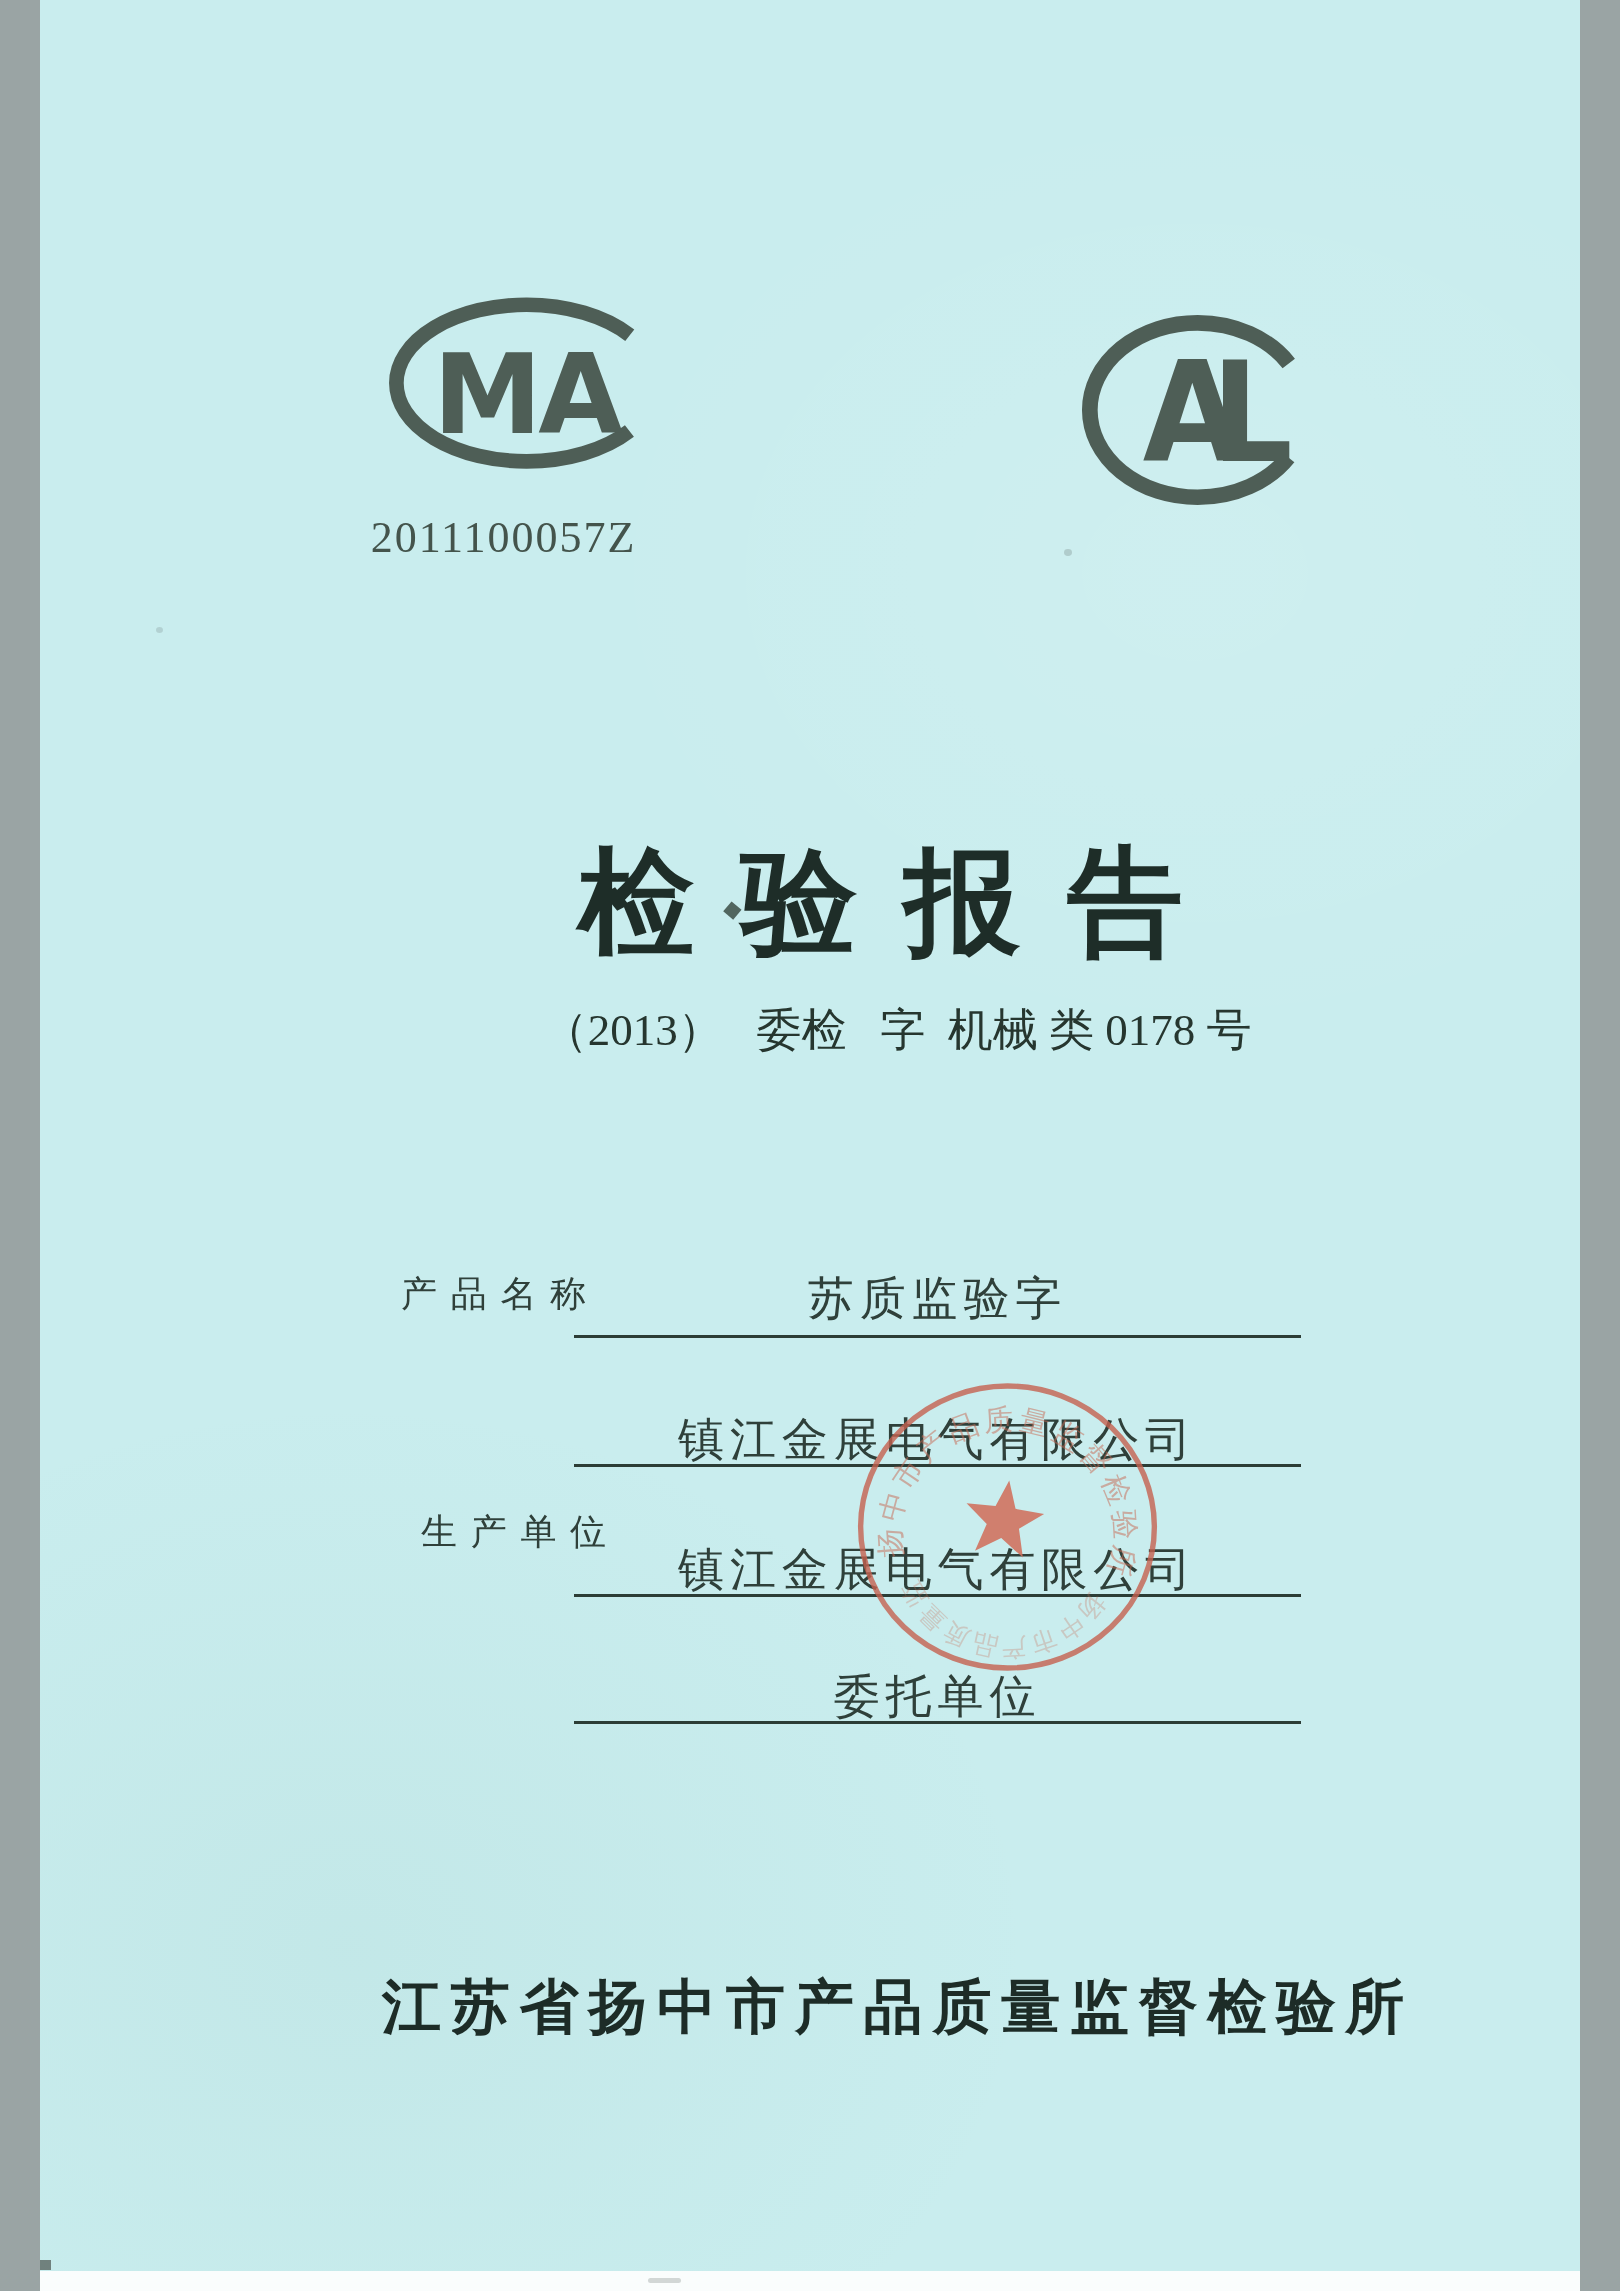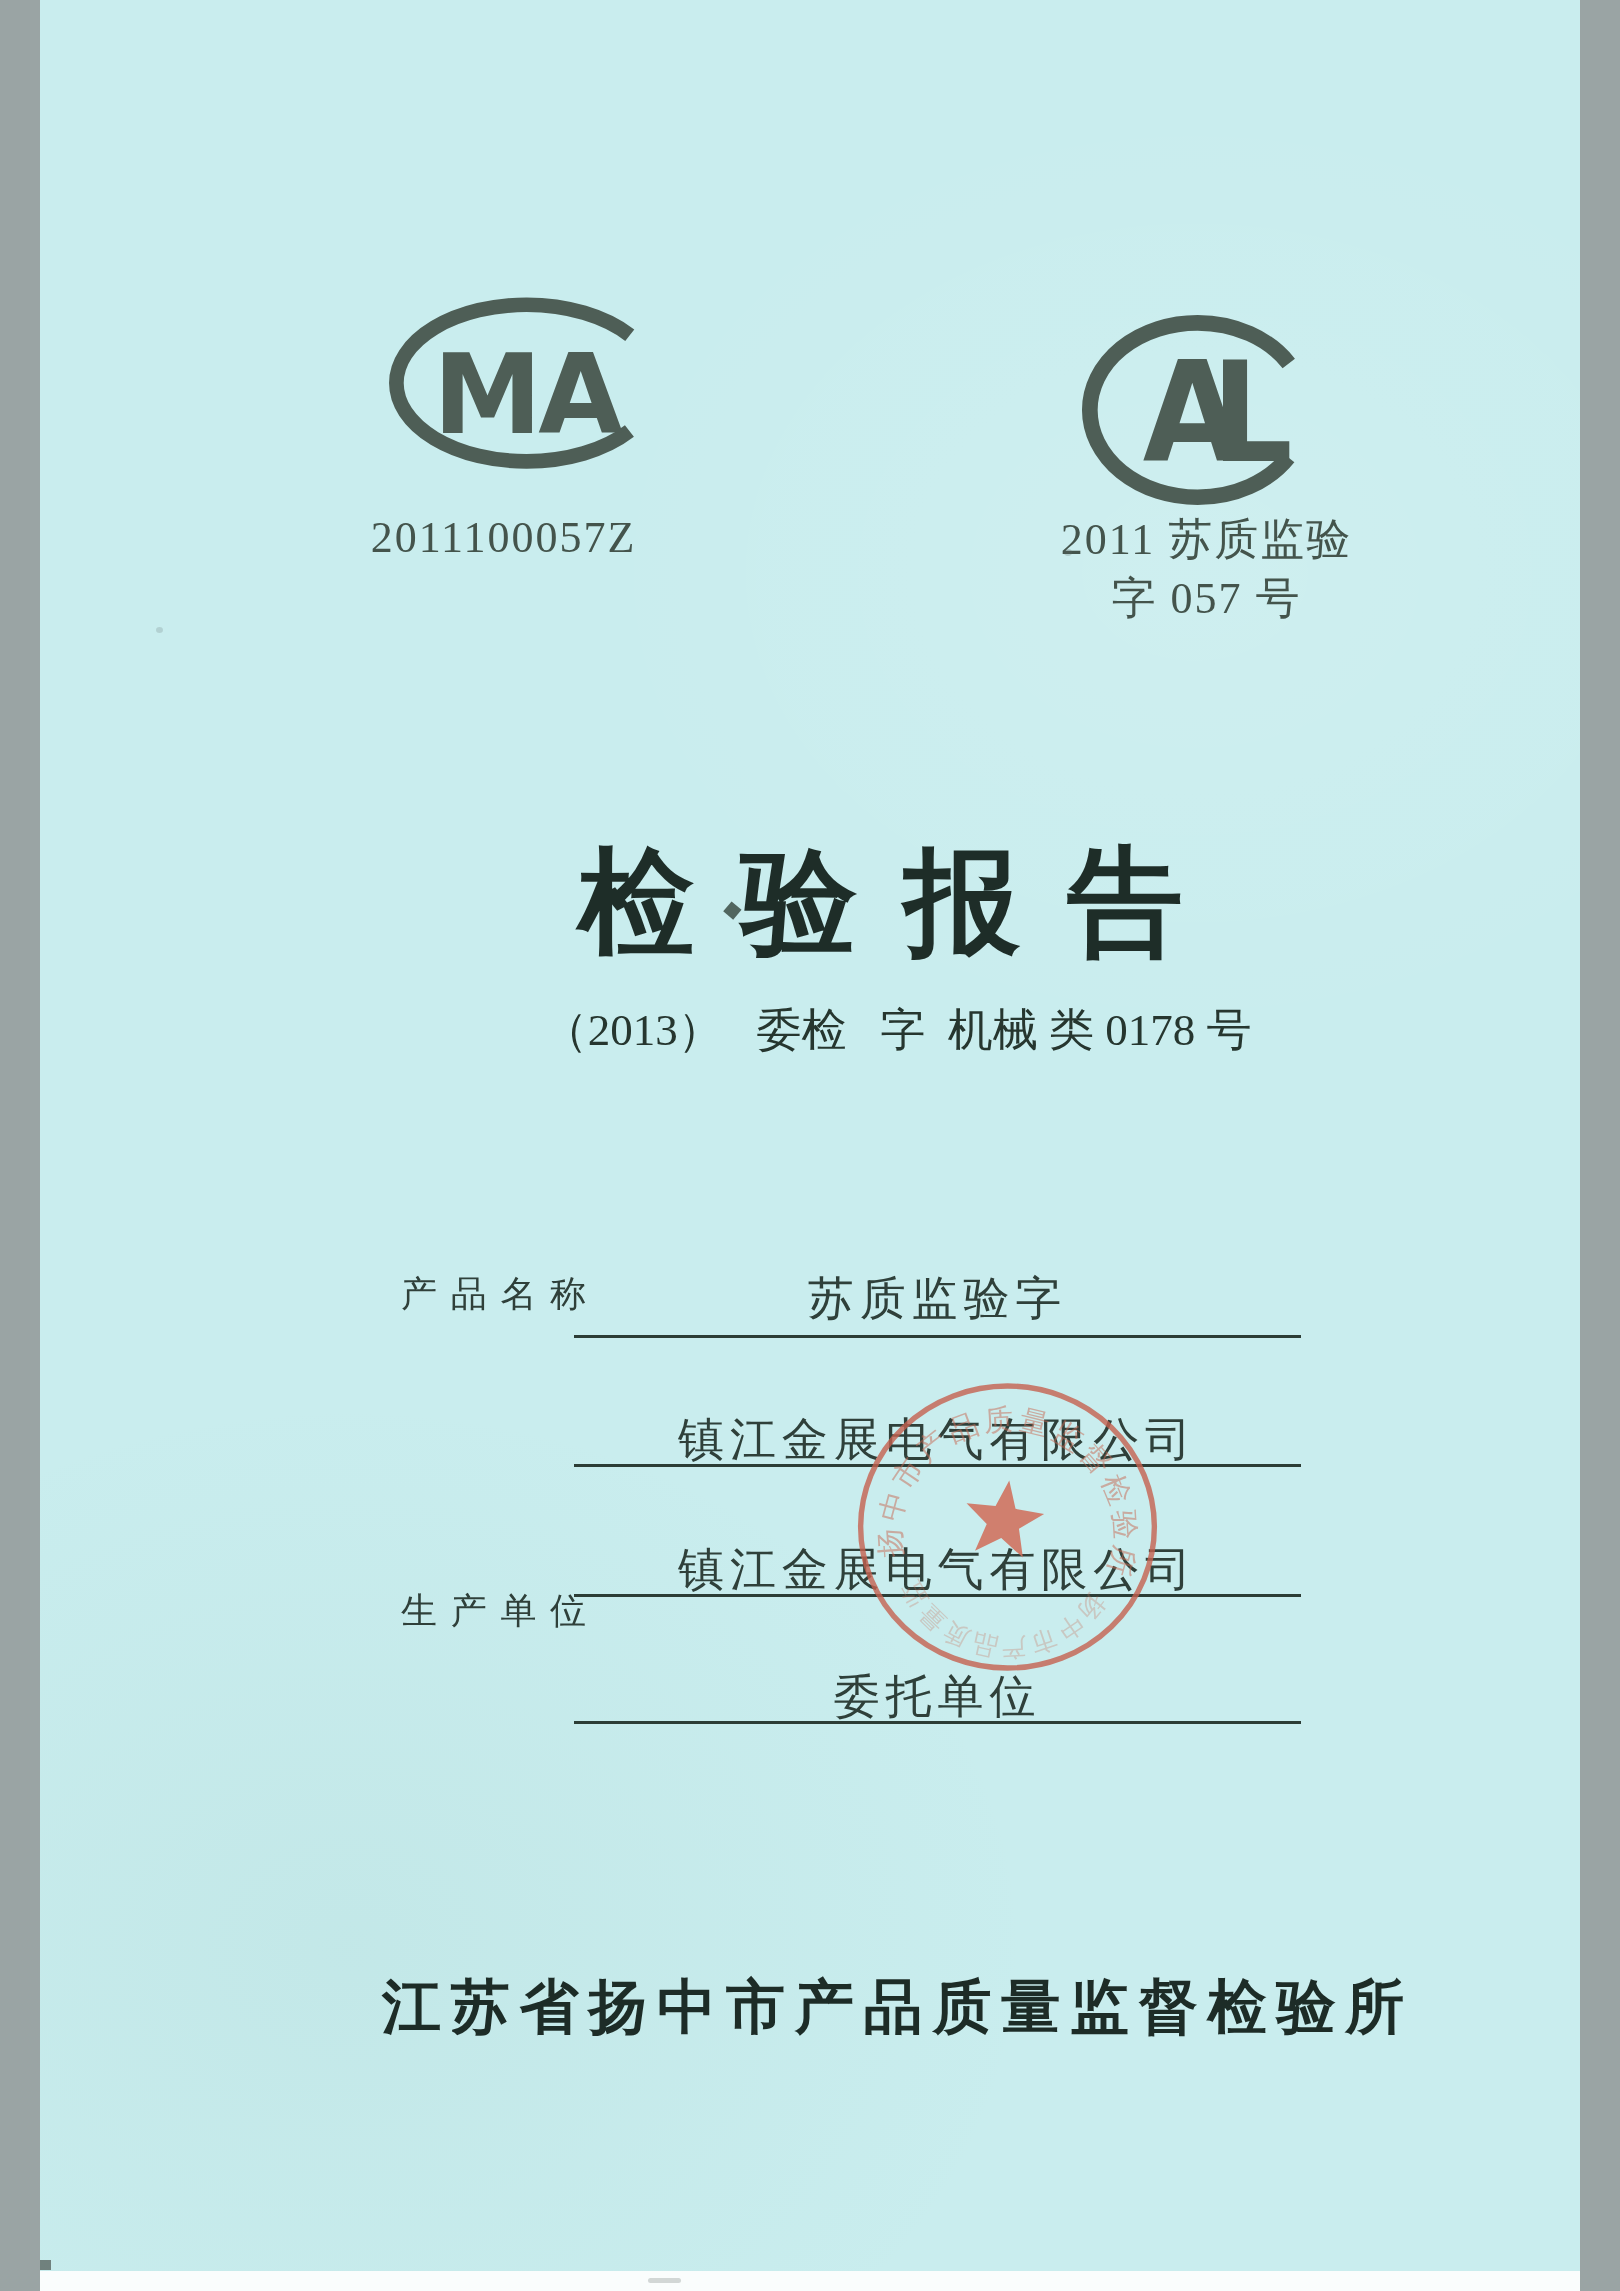--- a/index.html
+++ b/index.html
@@ -94,35 +94,34 @@
   <svg class="logo-svg" style="left:343px;top:292px;" width="294" height="186" viewBox="0 0 300 190">
     <ellipse cx="146.5" cy="93" rx="133" ry="80" fill="none" stroke="#4e5e56" stroke-width="15" stroke-dasharray="562.5 117" stroke-dashoffset="621"></ellipse>
     <text x="146" y="144" text-anchor="middle" font-family="DejaVu Sans, Liberation Sans, sans-serif" font-size="112" font-weight="800" letter-spacing="-4" fill="#4e5e56">MA</text>
   </svg>
   <div class="logo-number" style="left:302px;top:512px;width:323px;">2011100057Z</div>
 
   <svg class="logo-svg" style="left:1041px;top:312px;" width="245" height="201" viewBox="0 0 250 205">
     <ellipse cx="119" cy="100" rx="110" ry="89" fill="none" stroke="#4e5e56" stroke-width="16" stroke-dasharray="522.5 104.5" stroke-dashoffset="574.75"></ellipse>
     <text x="124" y="152" text-anchor="middle" font-family="DejaVu Sans, Liberation Sans, sans-serif" font-size="142" font-weight="800" letter-spacing="-34" fill="#4e5e56" transform="scale(0.92 1)" transform-origin="124 100">AL</text>
   </svg>
-  <div class="logo-number" style="left:1000px;top:510px;width:333px;">2011 苏质监验字 057 号</div>
 
   <div class="report-title">检验报告</div>
   <div class="title-dot"></div>
 
   <div class="report-number">（2013）   委检   字  机械 类 0178 号</div>
 
   <div class="field-label" style="top:1270px;">产品名称</div>
   <div class="field-value" style="top:1268px;">苏质监验字</div>
   <div class="field-line" style="top:1335px;"></div>
 
   <div class="field-value" style="top:1409px;">镇江金展电气有限公司</div>
   <div class="field-line" style="top:1464px;"></div>
 
-  <div class="field-label" style="top:1587px;">生产单位</div>
+  <div class="field-label" style="top:1508px;margin-left:20px;">生产单位</div>
   <div class="field-value" style="top:1539px;">镇江金展电气有限公司</div>
   <div class="field-line" style="top:1594px;"></div>
 
   <div class="field-value" style="top:1666px;">委托单位</div>
   <div class="field-line" style="top:1721px;"></div>
 
   <svg class="stamp-svg" width="327" height="314" viewBox="0 0 334 320">
     <ellipse cx="167" cy="158" rx="150" ry="144" fill="none" stroke="#c5604f" stroke-width="5.5" opacity="0.8"></ellipse>
     <path id="seal-arc-top" d="M 62,196 A 110,106 0 1 1 272,196" fill="none"></path>
     <path id="seal-arc-bottom" d="M 262,206 A 100,96 0 0 1 72,206" fill="none"></path>

